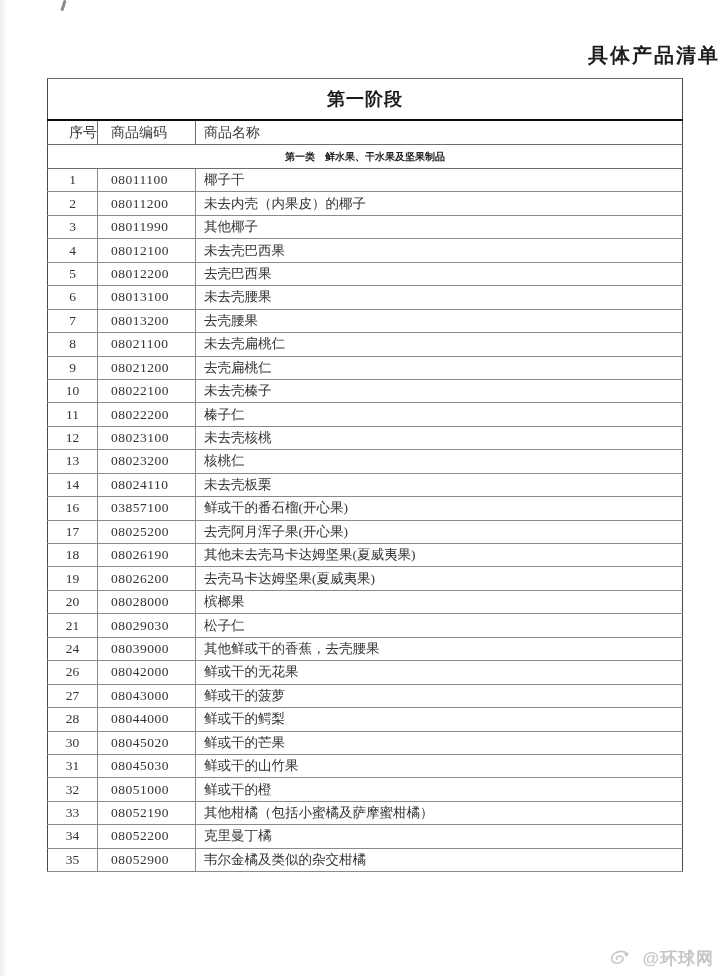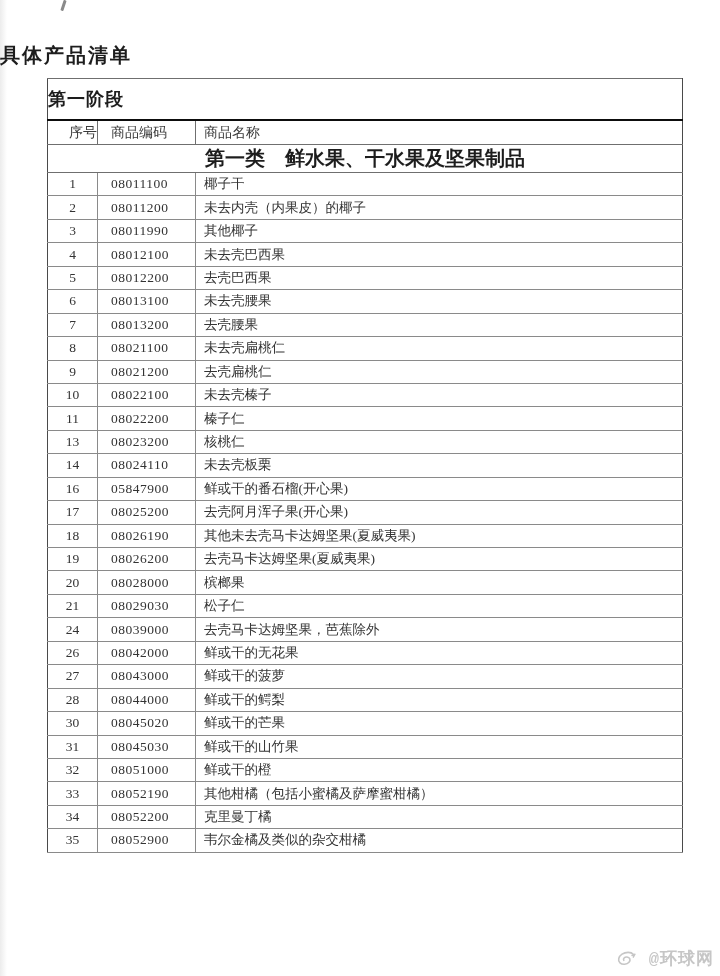--- a/index.html
+++ b/index.html
@@ -34,21 +34,21 @@
     background: #8a8a8a;
     transform: rotate(18deg);
     border-radius: 1px;
   }
   .doc-title {
     position: absolute;
     top: 42px;
     left: 0;
     width: 100%;
     margin: 0;
-    text-align: left;
+    text-align: right;
     font-family: "Liberation Sans", "DejaVu Sans", sans-serif;
     font-size: 20px;
     font-weight: bold;
     letter-spacing: 2px;
     color: #1d1d1d;
   }
   table.product-table {
     position: absolute;
     left: 47px;
     top: 78px;
@@ -58,21 +58,21 @@
   }
   .product-table td, .product-table th {
     border: 1px solid #6f6f6f;
     padding: 0;
     overflow: hidden;
     white-space: nowrap;
     font-weight: normal;
   }
   .stage-row th {
     height: 40px;
-    text-align: left;
+    text-align: center;
     vertical-align: middle;
     font-family: "Liberation Sans", "DejaVu Sans", sans-serif;
     font-size: 18px;
     font-weight: bold;
     letter-spacing: 1px;
     color: #1d1d1d;
     border-bottom: 2px solid #0d0d0d;
   }
   .colhead-row td {
     height: 23px;
@@ -80,21 +80,21 @@
     color: #3a3a3a;
   }
   .colhead-row td.c-num { text-align: right; }
   .colhead-row td.c-code { padding-left: 13px; }
   .colhead-row td.c-name { padding-left: 8px; }
   .category-row td {
     height: 23px;
     text-align: center;
     vertical-align: middle;
     font-family: "Liberation Sans", "DejaVu Sans", sans-serif;
-    font-size: 20px;
+    font-size: 10px;
     font-weight: bold;
     color: #1d1d1d;
     margin-top: 10px;
   }
   .data-row td {
     height: 22.45px;
     font-size: 13.5px;
     vertical-align: middle;
     color: #333333;
     border-color: #8a8a8a;
@@ -105,24 +105,24 @@
   
   .product-table { border: 1px solid #4a4a4a; }
   .product-table tr td:first-child, .product-table tr th:first-child { border-left: 1px solid #4a4a4a; }
   .product-table tr td:last-child, .product-table tr th:last-child { border-right: 1px solid #4a4a4a; }
 
   .watermark {
     position: absolute;
     right: 6px;
     bottom: 6px;
     display: flex;
-    align-items: flex-end;
+    align-items: center;
     gap: 12px;
     color: #c6c6c6;
-    font-family: Liberation Mono, monospace;
+    font-family: Liberation Sans, sans-serif;
     font-size: 17px;
     font-weight: bold;
     letter-spacing: 1px;
     user-select: none;
   }
   .watermark svg { display: block; }
 </style>
 </head>
 <body>
 
@@ -201,32 +201,37 @@
           <td class="c-num">10</td>
           <td class="c-code">08022100</td>
           <td class="c-name">未去壳榛子</td>
         </tr>
         <tr class="data-row">
           <td class="c-num">11</td>
           <td class="c-code">08022200</td>
           <td class="c-name">榛子仁</td>
         </tr>
         <tr class="data-row">
+          <td class="c-num">12</td>
+          <td class="c-code">08023100</td>
+          <td class="c-name">未去壳核桃</td>
+        </tr>
+        <tr class="data-row">
           <td class="c-num">13</td>
           <td class="c-code">08023200</td>
           <td class="c-name">核桃仁</td>
         </tr>
         <tr class="data-row">
           <td class="c-num">14</td>
           <td class="c-code">08024110</td>
           <td class="c-name">未去壳板栗</td>
         </tr>
         <tr class="data-row">
           <td class="c-num">16</td>
-          <td class="c-code">05847900</td>
+          <td class="c-code">03857100</td>
           <td class="c-name">鲜或干的番石榴(开心果)</td>
         </tr>
         <tr class="data-row">
           <td class="c-num">17</td>
           <td class="c-code">08025200</td>
           <td class="c-name">去壳阿月浑子果(开心果)</td>
         </tr>
         <tr class="data-row">
           <td class="c-num">18</td>
           <td class="c-code">08026190</td>
@@ -243,21 +248,21 @@
           <td class="c-name">槟榔果</td>
         </tr>
         <tr class="data-row">
           <td class="c-num">21</td>
           <td class="c-code">08029030</td>
           <td class="c-name">松子仁</td>
         </tr>
         <tr class="data-row">
           <td class="c-num">24</td>
           <td class="c-code">08039000</td>
-          <td class="c-name">去壳马卡达姆坚果，芭蕉除外</td>
+          <td class="c-name">其他鲜或干的香蕉，去壳腰果</td>
         </tr>
         <tr class="data-row">
           <td class="c-num">26</td>
           <td class="c-code">08042000</td>
           <td class="c-name">鲜或干的无花果</td>
         </tr>
         <tr class="data-row">
           <td class="c-num">27</td>
           <td class="c-code">08043000</td>
           <td class="c-name">鲜或干的菠萝</td>

